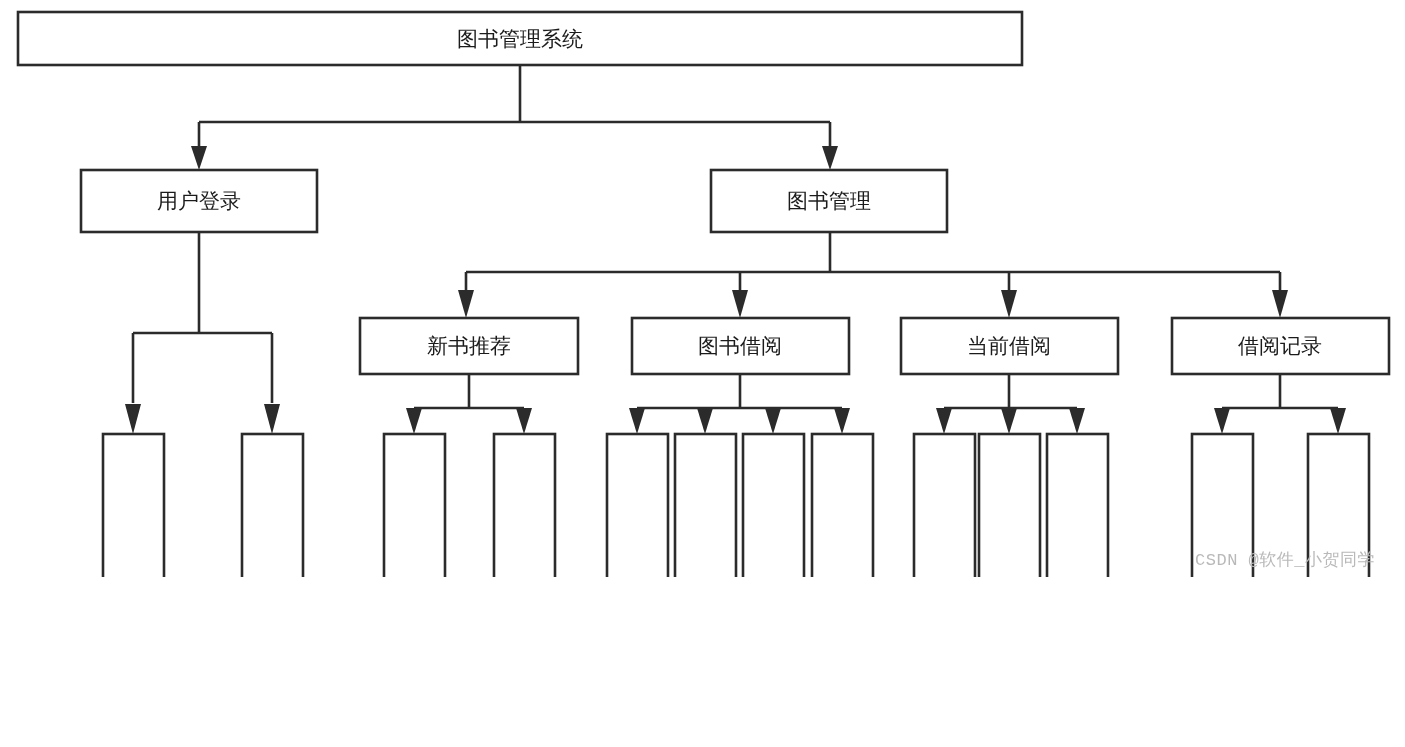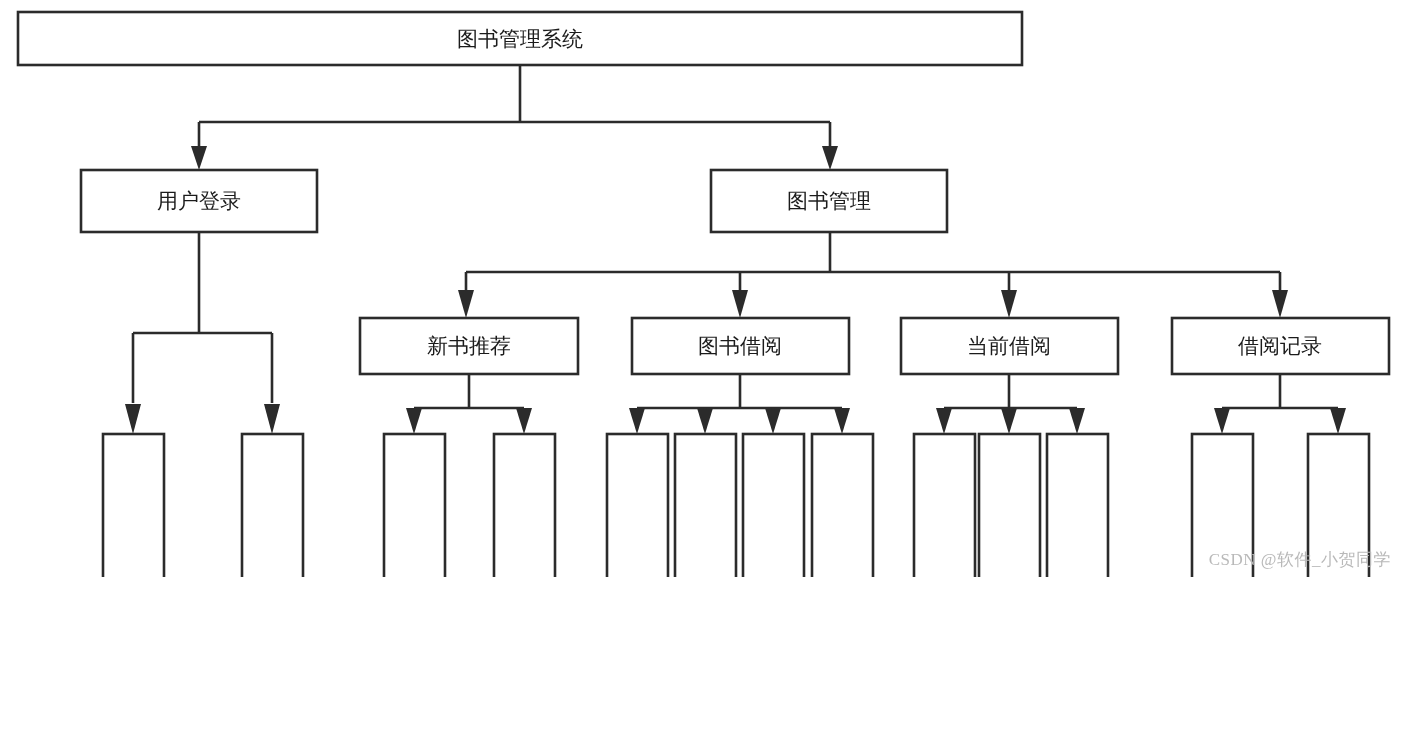--- a/index.html
+++ b/index.html
@@ -56,23 +56,23 @@
     letter-spacing: 1px;
     display: flex;
     align-items: center;
     justify-content: center;
     text-align: center;
     white-space: nowrap;
     pointer-events: none;
   }
   .watermark {
     position: absolute;
-    right: 14px;
+    right: 30px;
     bottom: 6px;
-    font-family: Liberation Serif, serif;
+    font-family: Liberation Mono, monospace;
     font-size: 17px;
     color: #b9b9b9;
     letter-spacing: 0.5px;
     user-select: none;
   }
 </style>
 </head>
 <body>
 
 <div id="diagram-root">

